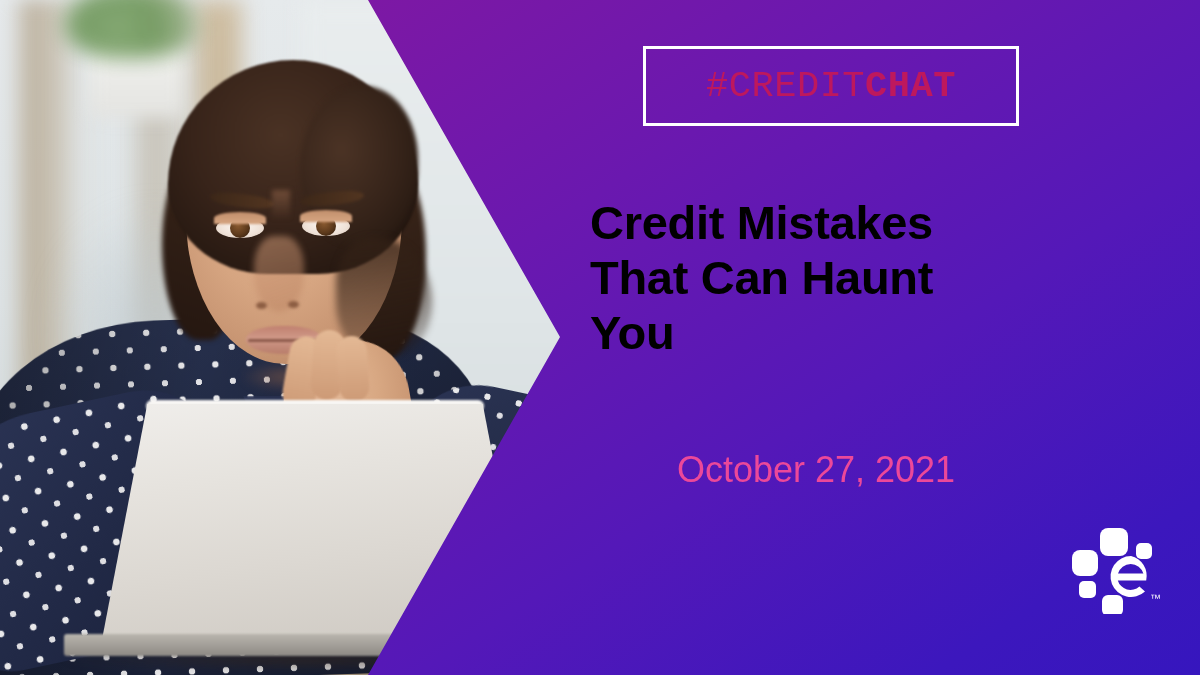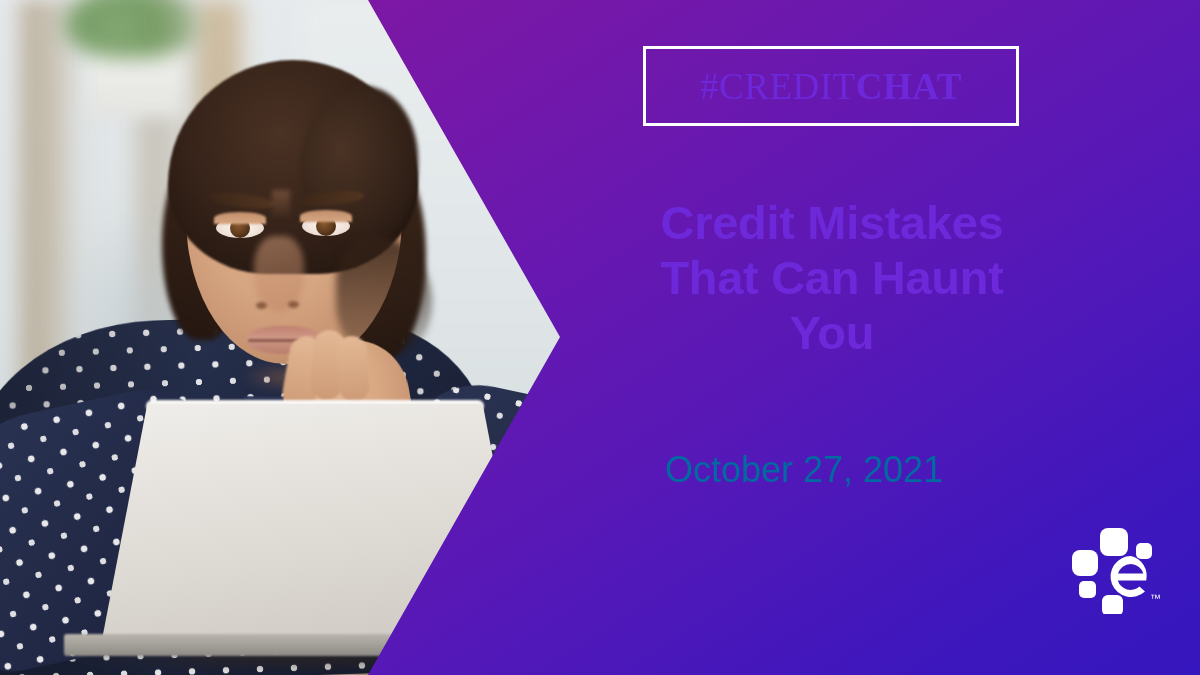--- a/index.html
+++ b/index.html
@@ -285,38 +285,38 @@
     clip-path:polygon(368px 0, 1200px 0, 1200px 675px, 368px 675px, 560px 337px);
   }
 
   
   .badge {
     position:absolute; left:643px; top:46px; width:376px; height:80px;
     border:3px solid #ffffff;
     display:flex; align-items:center; justify-content:center;
   }
   .badge-text {
-    color:#6d28d9; font-size:37px; letter-spacing:.5px; white-space:nowrap;
-    font-family:Liberation Serif, serif;
+    color:#be185d; font-size:37px; letter-spacing:.5px; white-space:nowrap;
+    font-family:Liberation Mono, monospace;
   }
   .badge-text .light { font-weight:400; }
   .badge-text .bold  { font-weight:700; }
 
   
   .headline {
     position:absolute; left:590px; top:196px; width:484px;
-    text-align:center; color:#6d28d9;
+    text-align:left; color:#000000;
     font-weight:700; font-size:47px; line-height:1.17;
     letter-spacing:-.3px;
   }
 
   
   .details {
-    position:absolute; left:572px; top:445px; width:464px;
-    text-align:center; color:#0369a1;
+    position:absolute; left:584px; top:445px; width:464px;
+    text-align:center; color:#ec4899;
     font-weight:300; font-size:36px; line-height:1.38;
   }
   .details div { font-weight:300; }
 
   
   .logo { position:absolute; left:1066px; top:522px; width:100px; height:92px; }
   .logo svg { display:block; width:100%; height:100%; }
 </style>
 </head>
 <body>

